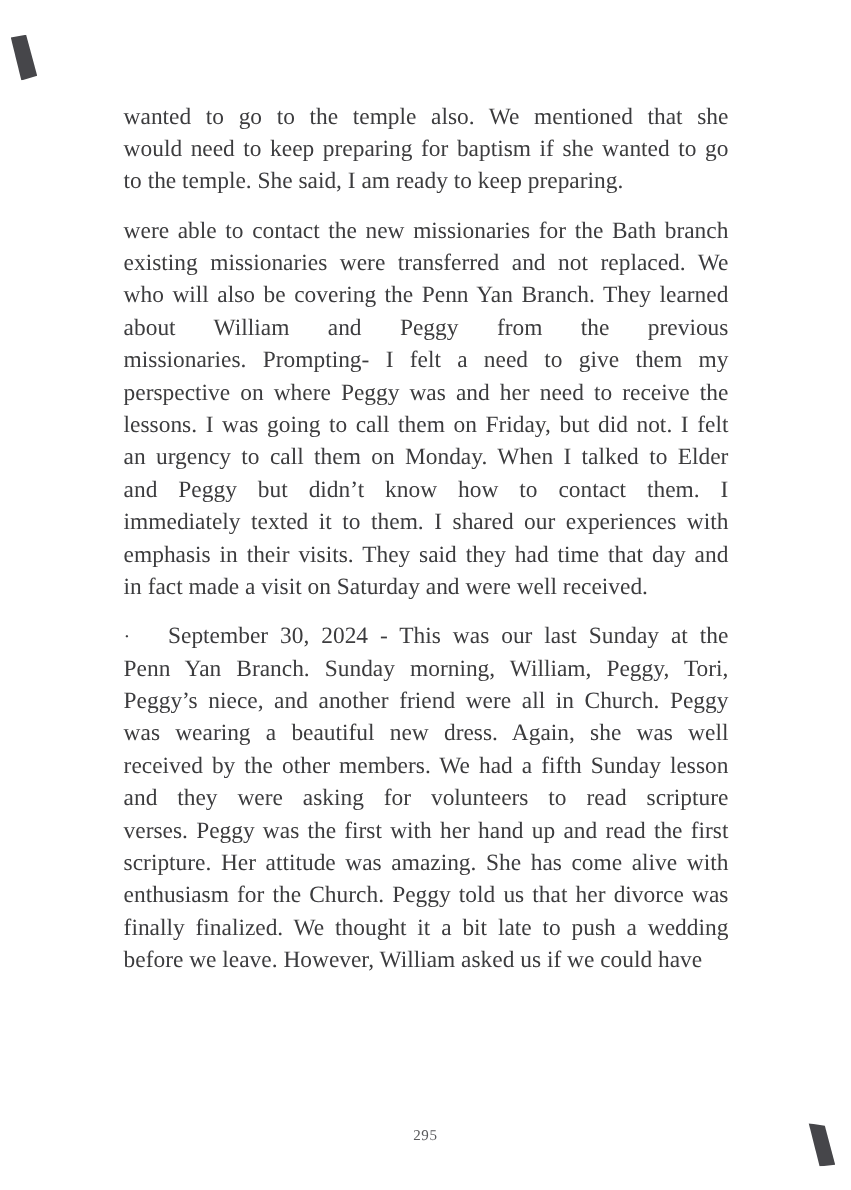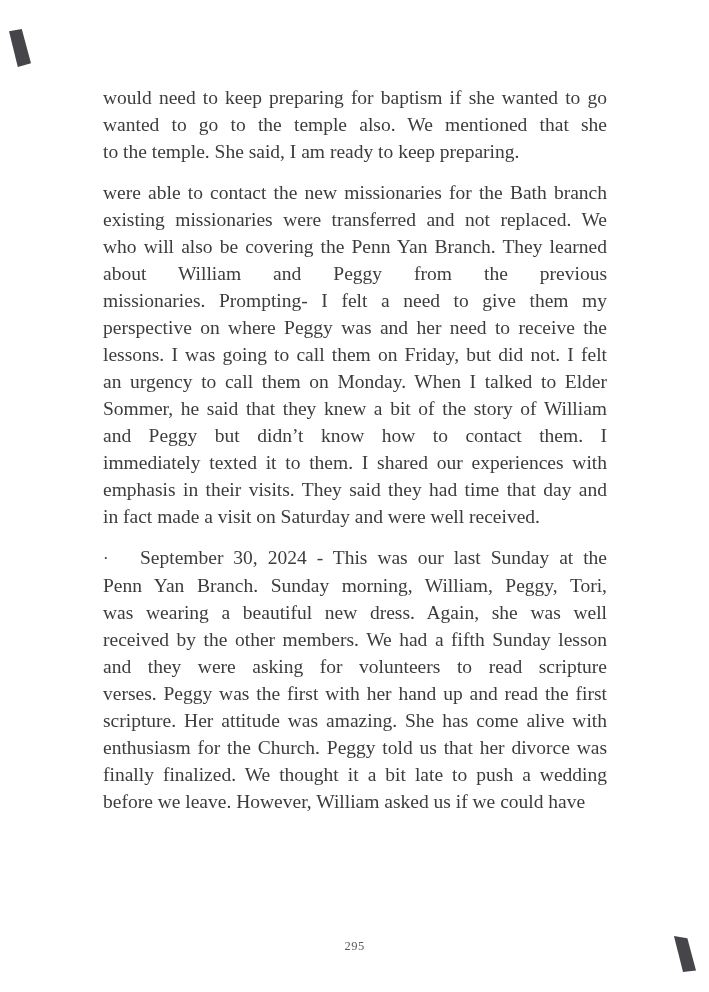--- a/index.html
+++ b/index.html
@@ -60,42 +60,42 @@
     clip-path: polygon(8% 0%, 64% 6%, 100% 96%, 46% 100%);
   }
 </style>
 </head>
 <body>
 
 <div class="page">
   <div class="mark tl"></div>
   <div class="text-block">
       <div class="para">
+        <div class="line"><span>wanted to go to the temple also. We mentioned that she</span></div>
         <div class="line"><span>would need to keep preparing for baptism if she wanted to go</span></div>
-        <div class="line"><span>wanted to go to the temple also. We mentioned that she</span></div>
         <div class="line last"><span>to the temple.  She said, I am ready to keep preparing.</span></div>
       </div>
       <div class="para">
         <div class="line"><span>were able to contact the new missionaries for the Bath branch</span></div>
         <div class="line"><span>existing missionaries were transferred and not replaced.  We</span></div>
         <div class="line"><span>who will also be covering the Penn Yan Branch. They learned</span></div>
         <div class="line"><span>about William and Peggy from the previous</span></div>
         <div class="line"><span>missionaries. Prompting- I felt a need to give them my</span></div>
         <div class="line"><span>perspective on where Peggy was and her need to receive the</span></div>
         <div class="line"><span>lessons.  I was going to call them on Friday, but did not.  I felt</span></div>
         <div class="line"><span>an urgency to call them on Monday.  When I talked to Elder</span></div>
-        <div class="line"><span>Sommer, he said that they knew a bit of the story of William</span></div>
         <div class="line"><span>and Peggy but didn’t know how to contact them. I</span></div>
         <div class="line"><span>immediately texted it to them.  I shared our experiences with</span></div>
         <div class="line"><span>emphasis in their visits.  They said they had time that day and</span></div>
         <div class="line last"><span>in fact made a visit on Saturday and were well received.</span></div>
       </div>
       <div class="para">
         <div class="line"><span class="bullet-span">·</span><span>September 30, 2024 - This was our last Sunday at the</span></div>
         <div class="line"><span>Penn Yan Branch. Sunday morning, William, Peggy, Tori,</span></div>
+        <div class="line"><span>Peggy’s niece, and another friend were all in Church.  Peggy</span></div>
         <div class="line"><span>was wearing a beautiful new dress. Again, she was well</span></div>
         <div class="line"><span>received by the other members.  We had a fifth Sunday lesson</span></div>
         <div class="line"><span>and they were asking for volunteers to read scripture</span></div>
         <div class="line"><span>verses.  Peggy was the first with her hand up and read the first</span></div>
         <div class="line"><span>scripture.  Her attitude was amazing.  She has come alive with</span></div>
         <div class="line"><span>enthusiasm for the Church. </span><span class="it">Peggy told us that her divorce was</span></div>
         <div class="line"><span class="it">finally finalized.</span><span> We thought it a bit late to push a wedding</span></div>
         <div class="line last"><span>before we leave. However, William asked us if we could have</span></div>
       </div>
     </div>

